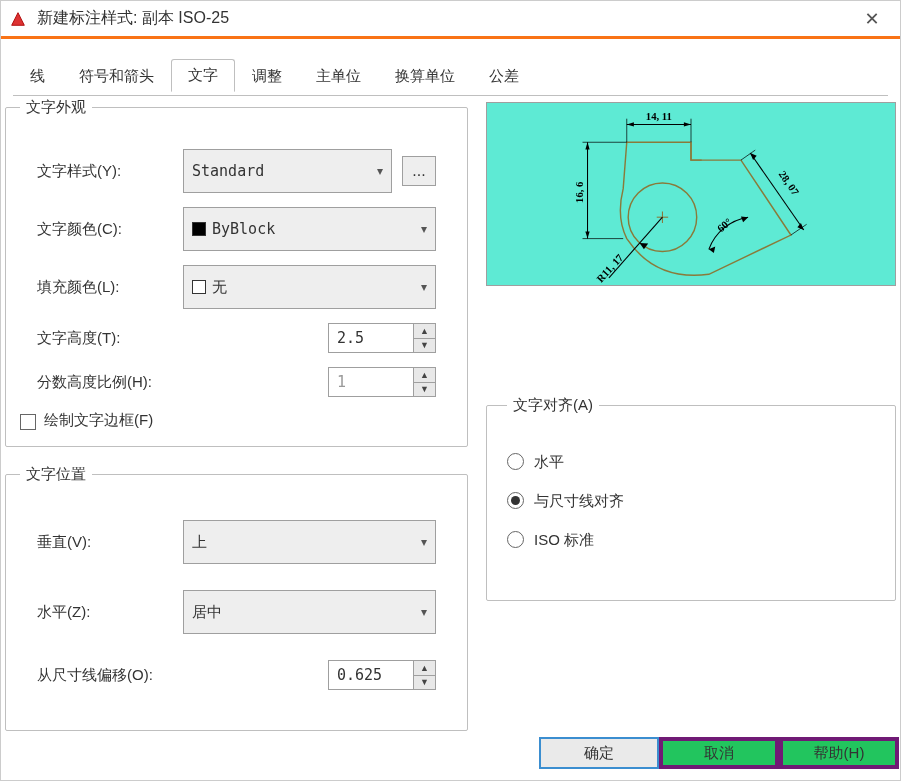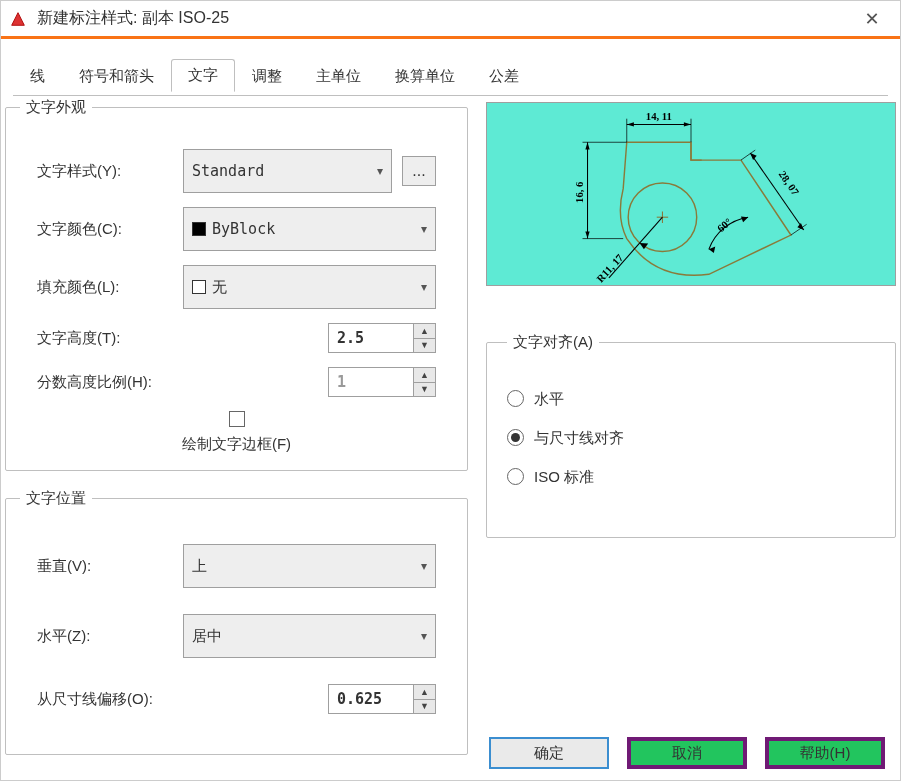--- a/index.html
+++ b/index.html
@@ -131,37 +131,35 @@
     border: 1px solid #9f9f9f;
     background: #fff;
     width: 108px;
   }
   .spinwrap.disabled { color: #999; background: #fff; }
   .spinwrap .val {
     flex: 1; padding: 0 8px;
     display: flex; align-items: center;
     font-family: "Consolas","SimSun",monospace;
     font-size: 15px;
-    font-weight: bold;
   }
   .spinwrap .btns {
     width: 22px;
     display: flex; flex-direction: column;
     border-left: 1px solid #9f9f9f;
     background: #e8e8e8;
   }
   .spinwrap .btns div {
     flex: 1; display: flex; align-items: center; justify-content: center;
     font-size: 9px; color: #444;
   }
   .spinwrap .btns div:first-child { border-bottom: 1px solid #9f9f9f; }
   .chk {
-    display: flex; align-items: center; gap: 8px;
+    display: flex; align-items: flex-end; gap: 8px;
     margin-top: 10px;
-    flex-direction: column;
   }
   .chk .cbox {
     width: 16px; height: 16px;
     border: 1px solid #666;
     background: #fff;
   }
   .preview {
     border: 1px solid #9f9f9f;
     background: #5eead4;
     height: 184px;
@@ -177,22 +175,22 @@
     width: 17px; height: 17px; border-radius: 50%;
     border: 1px solid #666; background: #fff;
     display: flex; align-items: center; justify-content: center;
   }
   .radio .circ.checked::after {
     content: ""; width: 9px; height: 9px; border-radius: 50%;
     background: #333;
   }
   .footer {
     position: absolute;
-    bottom: 12px; right: 16px;
-    display: flex; gap: 18px;
+    bottom: 12px; right: 2px;
+    display: flex; 
   }
   .btn {
     width: 120px; height: 32px;
     border: 4px solid #701a75;
     background: #22c55e;
     display: flex; align-items: center; justify-content: center;
     font-size: 15px;
   }
   .btn.primary { border: 2px solid #3b8ed0; background: #eaeaea; }
   .dimtext {
@@ -360,21 +358,21 @@
           <polygon points="225,205 234,201 232,210" fill="#000"></polygon>
           <polygon points="280,160 273,167 270,159" fill="#000"></polygon>
           <text class="dimtext" x="250" y="175" text-anchor="middle" transform="rotate(-40 250 175)">60°</text>
 
           <line x1="160" y1="160" x2="85" y2="245" stroke="#000" stroke-width="1.5"></line>
           <polygon points="128,196 134,205 140,197" fill="#000"></polygon>
           <text class="dimtext" x="90" y="235" text-anchor="middle" transform="rotate(-48 90 235)">R11, 17</text>
         </svg>
       </div>
 
-      <fieldset class="group" style="margin-top:47px; padding:18px 20px 30px 20px;">
+      <fieldset class="group" style="margin-top:110px; padding:18px 20px 30px 20px;">
         <legend>文字对齐(A)</legend>
 
         <div class="radio">
           <div class="circ"></div>
           <span>水平</span>
         </div>
         <div class="radio">
           <div class="circ checked"></div>
           <span>与尺寸线对齐</span>
         </div>

